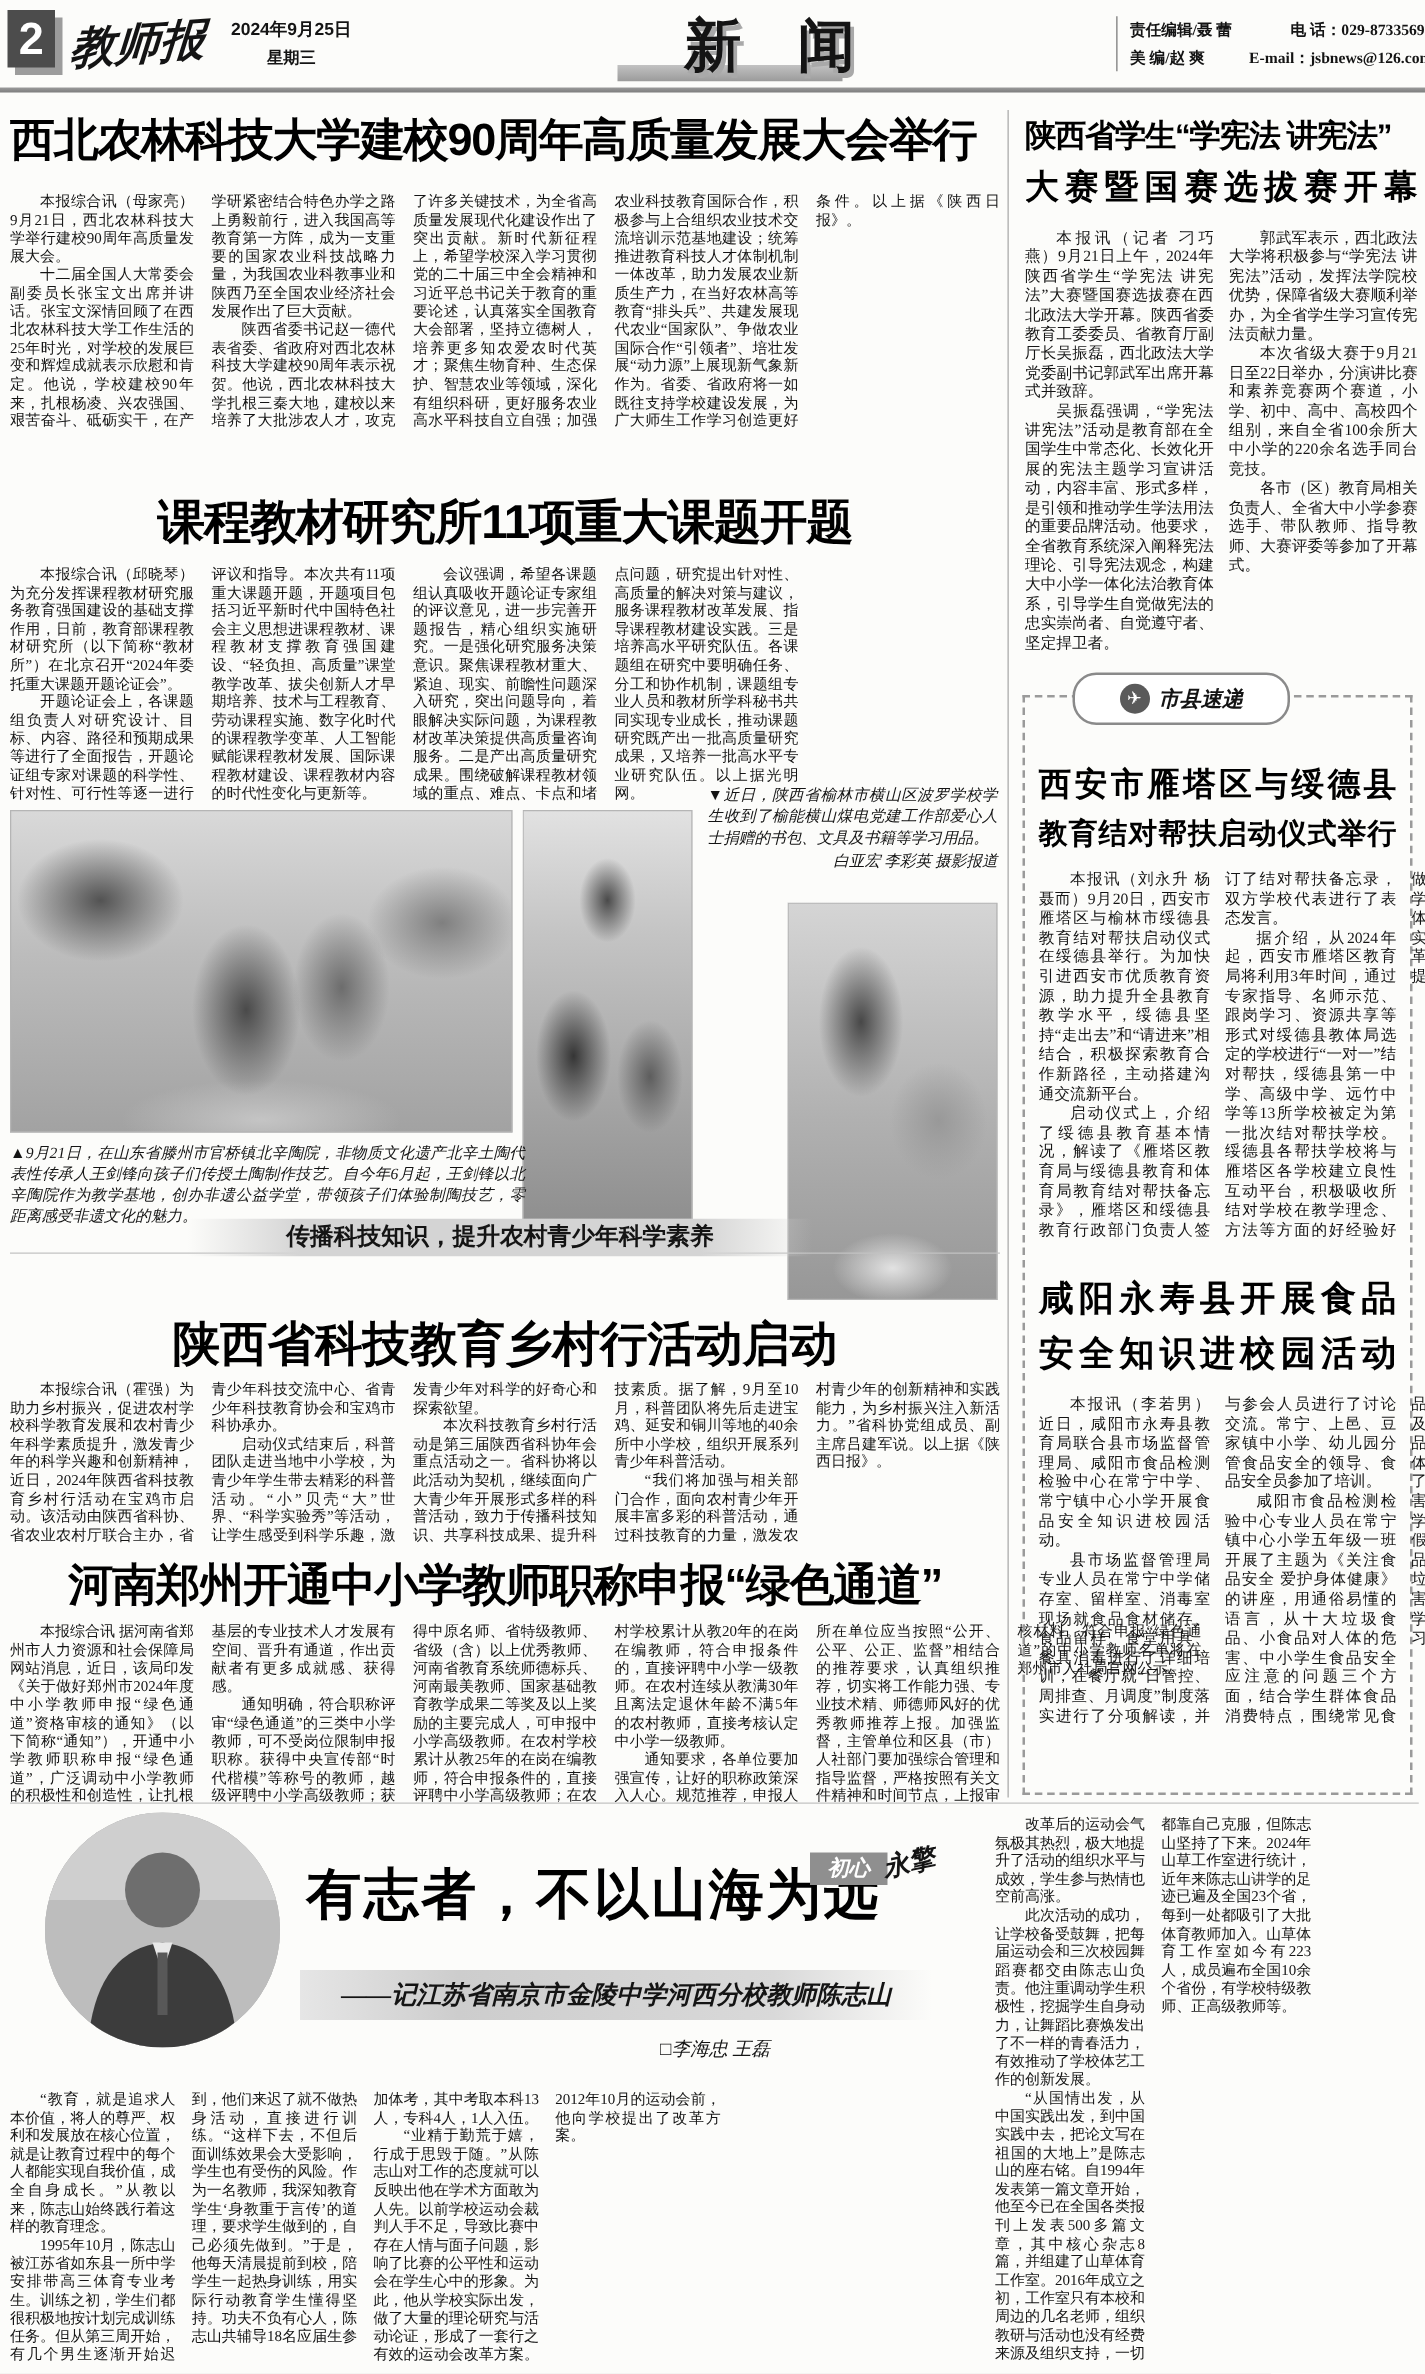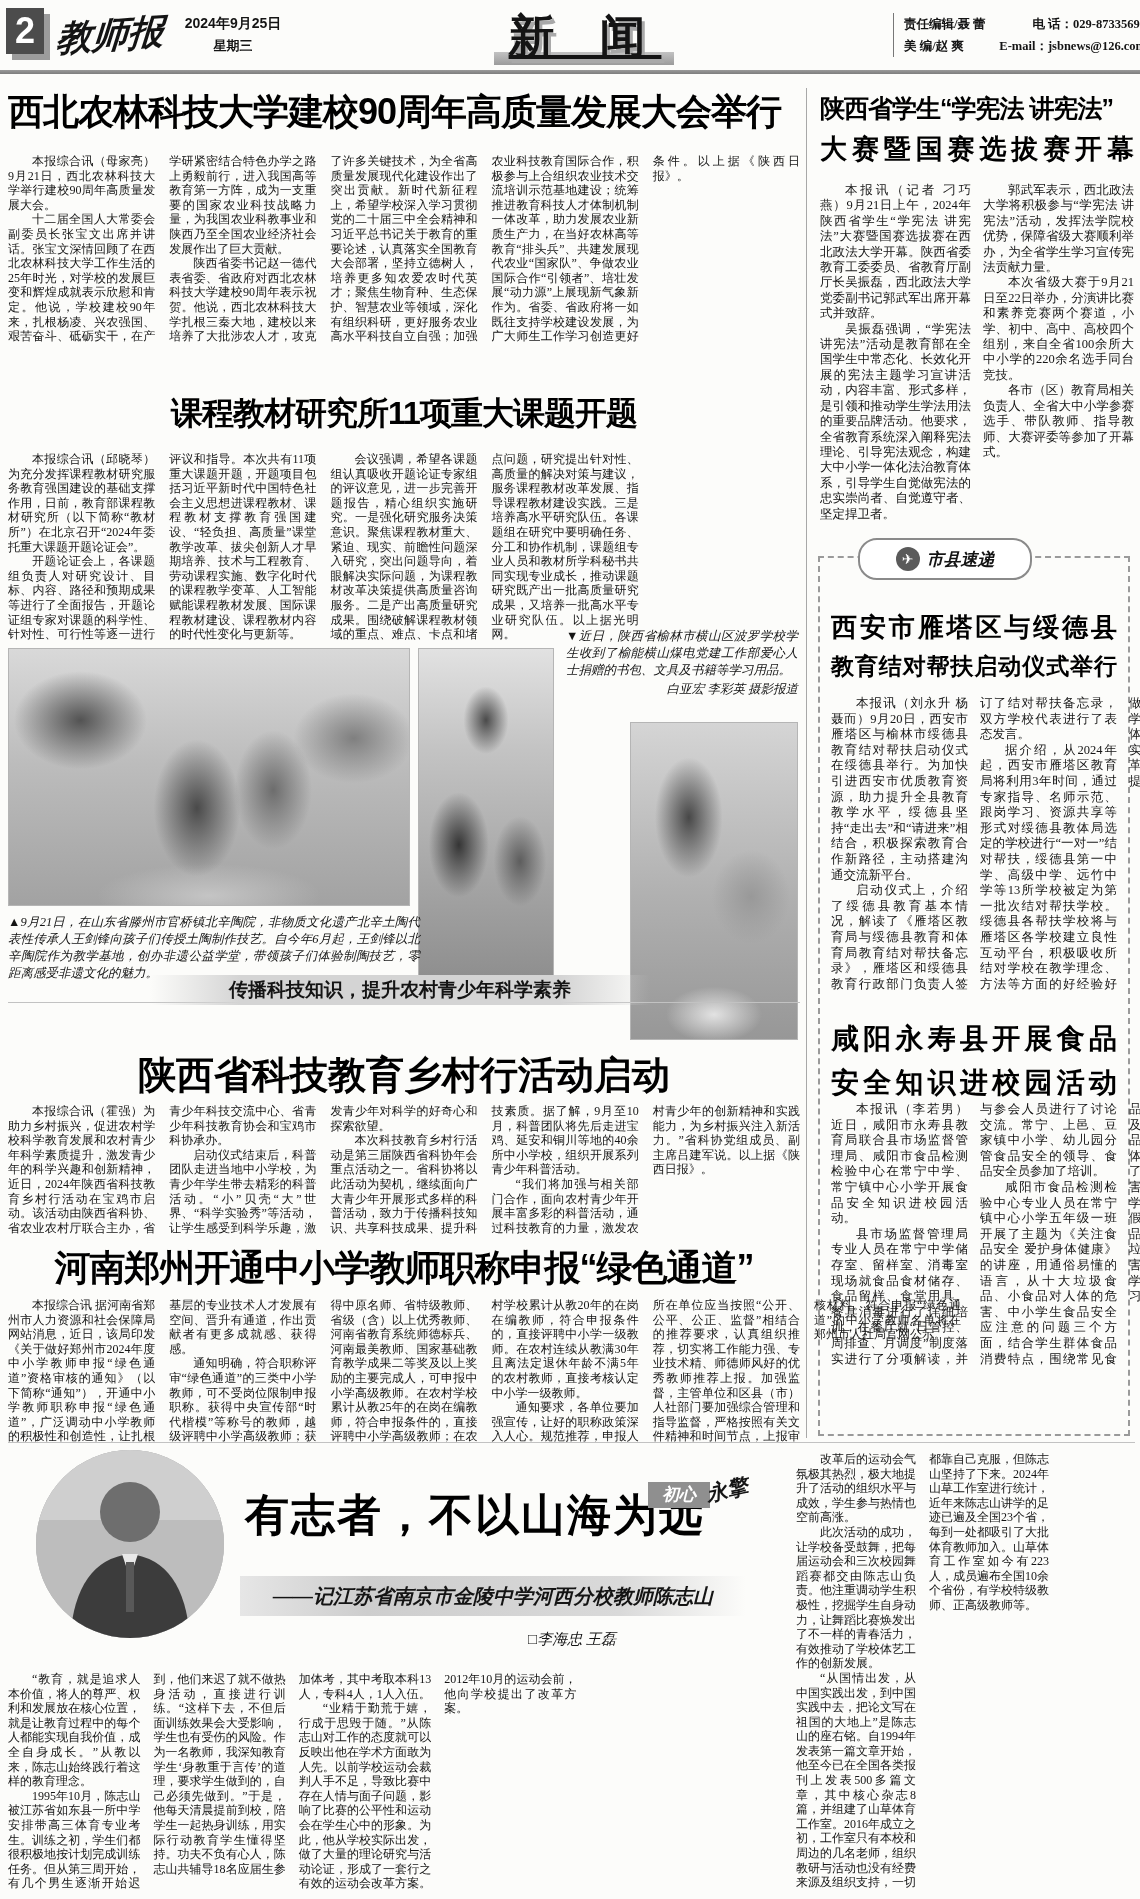--- a/index.html
+++ b/index.html
@@ -10,21 +10,21 @@
   .pn-shadow{left:12px;top:14px;width:38px;height:46px;background:#9c9c9c;}
   .pn-box{left:6px;top:8px;width:38px;height:46px;background:#4c4c4c;color:#fff;
           font-family:"Liberation Sans",sans-serif;font-weight:bold;font-size:36px;
           display:flex;align-items:center;justify-content:center;}
   .masthead{left:56px;top:8px;width:112px;height:54px;font-size:36px;font-weight:bold;
             font-style:italic;transform:rotate(-4deg) skewX(-8deg);line-height:54px;}
   .dateblock{left:178px;top:15px;width:110px;text-align:center;
              font-family:"Liberation Sans",sans-serif;font-weight:bold;}
   .dateblock .d1{font-size:14px;}
   .dateblock .d2{font-size:13px;margin-top:4px;}
-  .section-wrap{left:470px;top:6px;width:230px;text-align:center;text-decoration:underline;}
+  .section-wrap{left:470px;top:6px;width:230px;text-align:right;}
   .section-base{left:494px;top:52px;width:180px;height:13px;
                 background:linear-gradient(180deg,#c2c2c2,#9b9b9b);}
   .section-title{position:relative;font-family:"Liberation Sans",sans-serif;font-weight:bold;
                  font-size:46px;letter-spacing:16px;text-shadow:3px 4px 0 #a9a9a9;}
   .ed-block{left:893px;top:13px;width:242px;border-left:1px solid #777;padding-left:10px;
             font-size:12.5px;font-weight:bold;line-height:22px;}
   .ed-row{display:flex;justify-content:space-between;}
   .header-rule{left:0;top:70px;width:1140px;height:4px;background:linear-gradient(180deg,#9a9a9a,#7d7d7d);}
   
   .hl{font-family:"Liberation Sans",sans-serif;font-weight:bold;color:#000000;}
@@ -55,21 +55,21 @@
       linear-gradient(180deg,#d5d5d5 0%,#b0b0b0 55%,#979797 100%);}
   .caption{font-size:12.5px;line-height:17px;text-align:justify;word-break:break-all;}
   .credit{text-align:right;font-size:12.5px;margin-top:2px;}
   
   .a1-hl{left:8px;top:88px;width:792px;font-size:36px;letter-spacing:-1px;white-space:nowrap;overflow:hidden;}
   .a1-body{left:8px;top:154px;width:792px;height:190px;column-count:5;column-gap:14px;}
   .fa-block{left:820px;top:92px;width:314px;}
   .fa-h1{font-size:25px;letter-spacing:-1px;white-space:nowrap;}
   .fa-h2{font-size:27px;text-align:justify;text-align-last:justify;margin-top:6px;}
   .fa-body{margin-top:16px;height:352px;column-count:2;column-gap:12px;font-size:12.5px;line-height:15.4px;}
-  .a2-hl{left:8px;top:392px;width:792px;text-align:center;font-size:32px;letter-spacing:-1px;}
+  .a2-hl{left:8px;top:392px;width:792px;text-align:center;font-size:38px;letter-spacing:-1px;}
   .a2-body{left:8px;top:452px;width:792px;height:192px;column-count:5;column-gap:14px;}
   .a3-kicker{left:150px;top:975px;width:500px;height:30px;line-height:30px;text-align:center;
              font-family:"Liberation Sans",sans-serif;font-weight:bold;font-size:19px;
              background:linear-gradient(90deg,rgba(216,216,216,0),#d4d4d4 18%,#d4d4d4 82%,rgba(216,216,216,0));}
   .a3-hl{left:8px;top:1050px;width:792px;text-align:center;font-size:38px;}
   .a3-body{left:8px;top:1104px;width:792px;height:132px;column-count:5;column-gap:14px;}
   .a4-hl{left:8px;top:1244px;width:792px;text-align:center;font-size:36px;letter-spacing:-1px;white-space:nowrap;}
   .a4-body{left:8px;top:1298px;width:792px;height:146px;column-count:5;column-gap:14px;}
   
   .cbox{left:818px;top:556px;width:312px;height:880px;border:2px dashed #9a9a9a;box-sizing:border-box;
@@ -190,21 +190,21 @@
   <div class="abs cbox">
     <div class="hl cb-h1" style="margin-top:52px;">西安市雁塔区与绥德县</div>
     <div class="hl cb-h2">教育结对帮扶启动仪式举行</div>
     <div class="cb-body" style="margin-top:14px;height:300px;">
         <p>本报讯（刘永升 杨聂而）9月20日，西安市雁塔区与榆林市绥德县教育结对帮扶启动仪式在绥德县举行。为加快引进西安市优质教育资源，助力提升全县教育教学水平，绥德县坚持“走出去”和“请进来”相结合，积极探索教育合作新路径，主动搭建沟通交流新平台。</p>
         <p>启动仪式上，介绍了绥德县教育基本情况，解读了《雁塔区教育局与绥德县教育和体育局教育结对帮扶备忘录》，雁塔区和绥德县教育行政部门负责人签订了结对帮扶备忘录，双方学校代表进行了表态发言。</p>
         <p>据介绍，从2024年起，西安市雁塔区教育局将利用3年时间，通过专家指导、名师示范、跟岗学习、资源共享等形式对绥德县教体局选定的学校进行“一对一”结对帮扶，绥德县第一中学、高级中学、远竹中学等13所学校被定为第一批次结对帮扶学校。绥德县各帮扶学校将与雁塔区各学校建立良性互动平台，积极吸收所结对学校在教学理念、方法等方面的好经验好做法，不断探索创新教学方式，形成学习共同体，推动合作走深走实，在深化课堂教学改革中促进教学质量不断提高。</p>
       </div>
     <div class="hl cb-h1" style="margin-top:24px;font-size:28px;">咸阳永寿县开展食品</div>
     <div class="hl cb-h1" style="margin-top:6px;font-size:28px;">安全知识进校园活动</div>
-    <div class="cb-body" style="margin-top:0;height:280px;">
+    <div class="cb-body" style="margin-top:14px;height:280px;">
         <p>本报讯（李若男）近日，咸阳市永寿县教育局联合县市场监督管理局、咸阳市食品检测检验中心在常宁中学、常宁镇中心小学开展食品安全知识进校园活动。</p>
         <p>县市场监督管理局专业人员在常宁中学储存室、留样室、消毒室现场就食品食材储存、食品留样、食堂用具、餐具消毒进行了详细培训，在餐厅就“日管控、周排查、月调度”制度落实进行了分项解读，并与参会人员进行了讨论交流。常宁、上邑、豆家镇中小学、幼儿园分管食品安全的领导、食品安全员参加了培训。</p>
         <p>咸阳市食品检测检验中心专业人员在常宁镇中心小学五年级一班开展了主题为《关注食品安全 爱护身体健康》的讲座，用通俗易懂的语言，从十大垃圾食品、小食品对人体的危害、中小学生食品安全应注意的问题三个方面，结合学生群体食品消费特点，围绕常见食品安全问题，向学生普及如何识别垃圾食品、“三无产品”及其对身体的危害，并现场验证了垃圾食品对人体的危害。通过讲座和试验，学生们学会了如何鉴别假冒伪劣食品、垃圾食品、“三无产品”，看到了垃圾食品对人体的危害，明确了要养成科学、文明、健康的饮食习惯。</p>
       </div>
   </div>
   <div class="abs cbox-tab">
     <span class="globe">
         <span>✈</span>
       </span>
     <span class="tlabel">市县速递</span>

